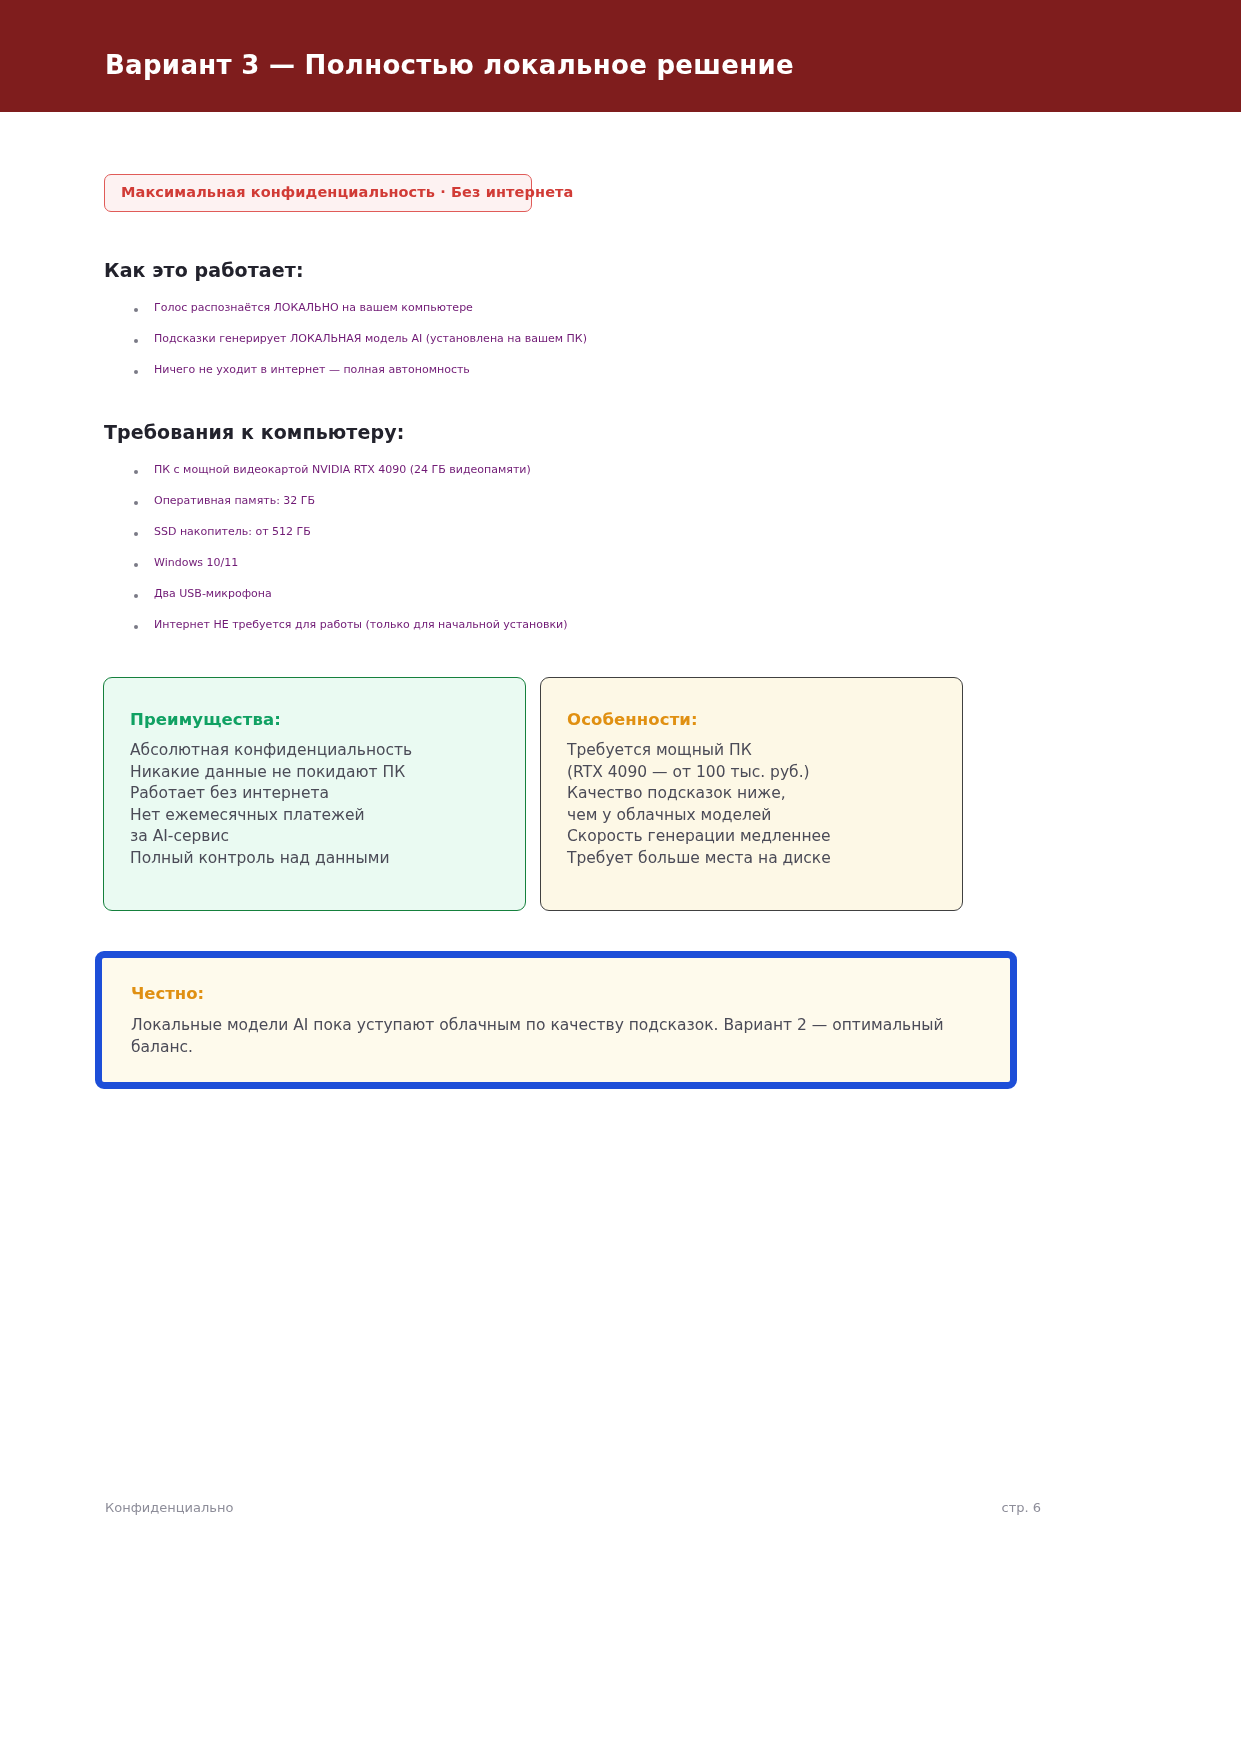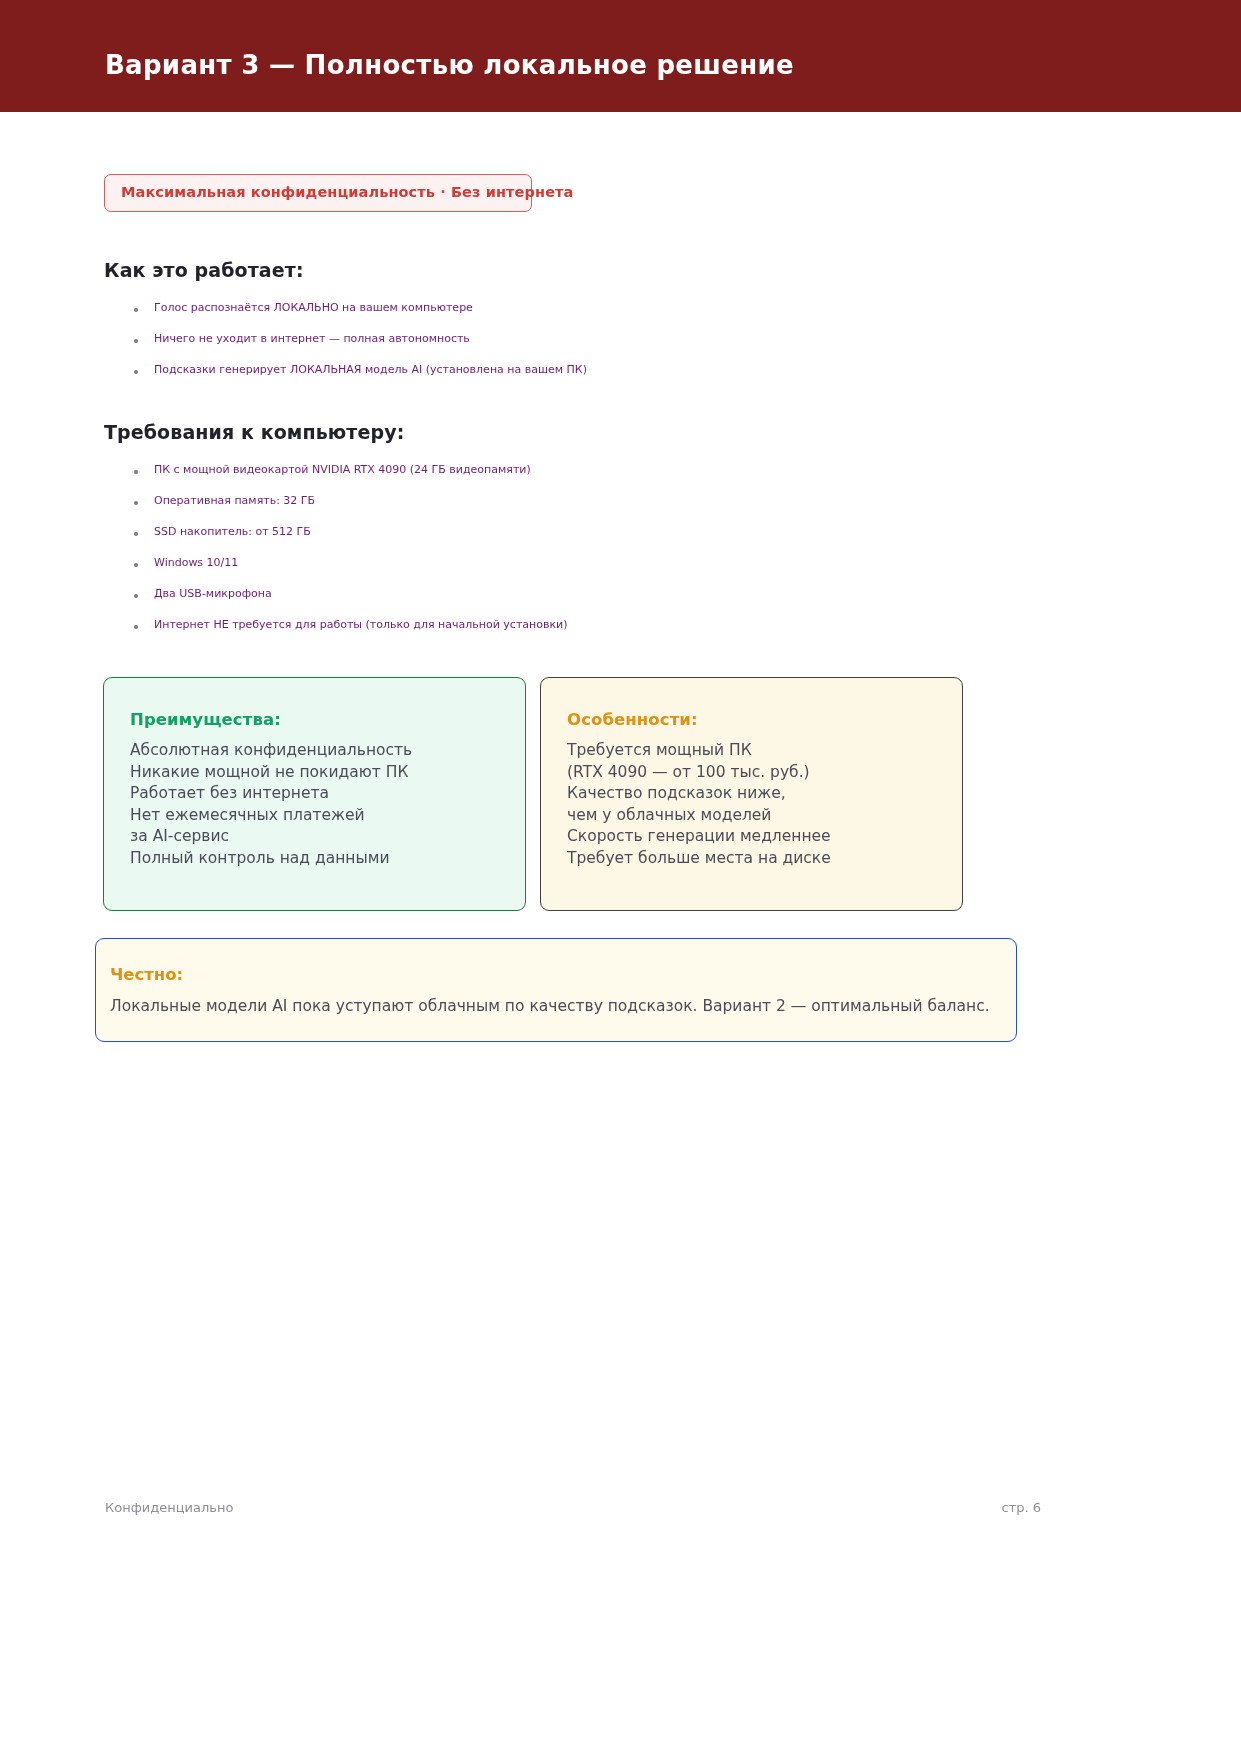--- a/index.html
+++ b/index.html
@@ -142,27 +142,27 @@
   .card-line {
     font-size: 15.5px;
     color: #4b4b57;
     line-height: 21.5px;
     white-space: nowrap;
   }
 
   
   .note-card {
     position: relative;
-    margin-top: 27px;
+    margin-top: 40px;
     width: 922px;
     min-height: 100px;
     background: #fefaec;
-    border: 1px solid #1d4ed8;
+    border: 7px solid #1d4ed8;
     border-radius: 9px;
-    padding: 26px 26px 24px 14px;
+    padding: 26px 26px 24px 29px;
   }
   .note-title {
     font-size: 16.5px;
     font-weight: bold;
     color: #e09012;
     margin-bottom: 11px;
   }
   .note-text {
     font-size: 15.5px;
     color: #4b4b57;
@@ -208,25 +208,25 @@
 
   <div class="section-heading">Как это работает:</div>
 
   <ul class="bullets">
     <li>
       <span class="bullet-dot"></span>
       <span>Голос распознаётся ЛОКАЛЬНО на вашем компьютере</span>
     </li>
     <li>
       <span class="bullet-dot"></span>
+      <span>Подсказки генерирует ЛОКАЛЬНАЯ модель AI (установлена на вашем ПК)</span>
+    </li>
+    <li>
+      <span class="bullet-dot"></span>
       <span>Ничего не уходит в интернет — полная автономность</span>
-    </li>
-    <li>
-      <span class="bullet-dot"></span>
-      <span>Подсказки генерирует ЛОКАЛЬНАЯ модель AI (установлена на вашем ПК)</span>
     </li>
   </ul>
 
   <div class="section-heading second">Требования к компьютеру:</div>
 
   <ul class="bullets">
     <li>
       <span class="bullet-dot"></span>
       <span>ПК с мощной видеокартой NVIDIA RTX 4090 (24 ГБ видеопамяти)</span>
     </li>
@@ -250,21 +250,21 @@
       <span class="bullet-dot"></span>
       <span>Интернет НЕ требуется для работы (только для начальной установки)</span>
     </li>
   </ul>
 
   <div class="cards-row">
 
     <div class="card pros">
       <div class="card-title">Преимущества:</div>
       <div class="card-line">Абсолютная конфиденциальность</div>
-      <div class="card-line">Никакие мощной не покидают ПК</div>
+      <div class="card-line">Никакие данные не покидают ПК</div>
       <div class="card-line">Работает без интернета</div>
       <div class="card-line">Нет ежемесячных платежей</div>
       <div class="card-line">за AI-сервис</div>
       <div class="card-line">Полный контроль над данными</div>
     </div>
 
     <div class="card cons">
       <div class="card-title">Особенности:</div>
       <div class="card-line">Требуется мощный ПК</div>
       <div class="card-line">(RTX 4090 — от 100 тыс. руб.)</div>

